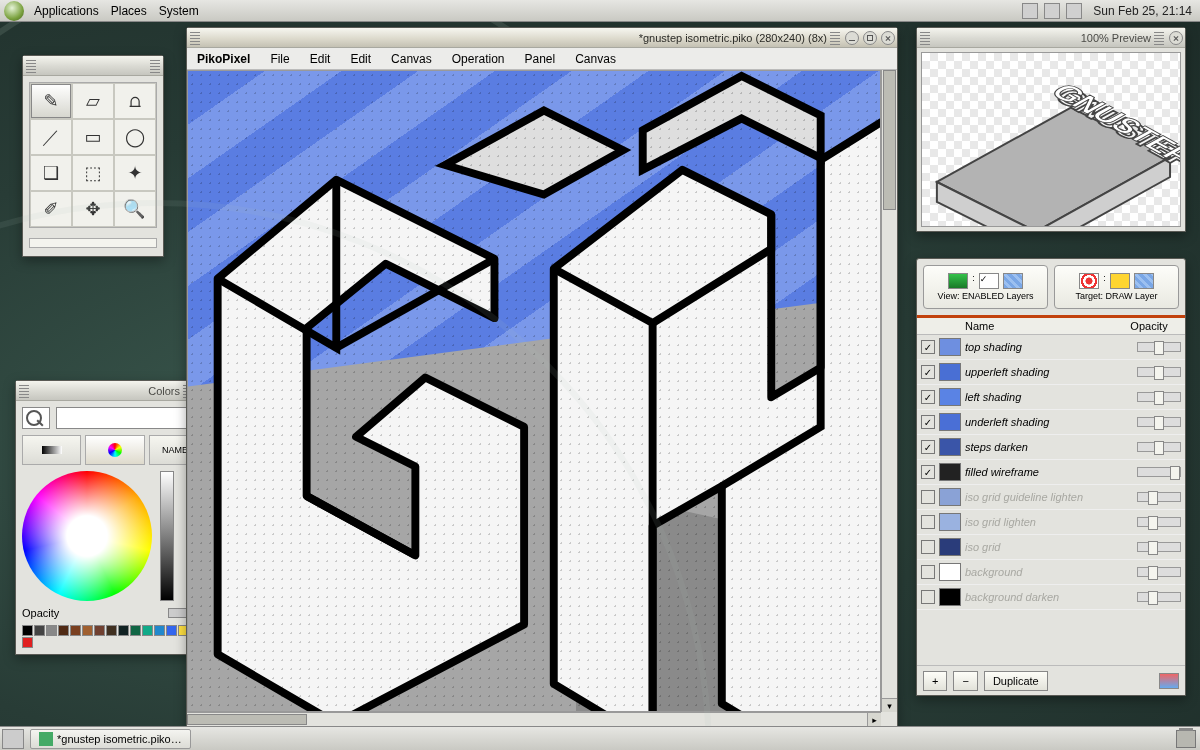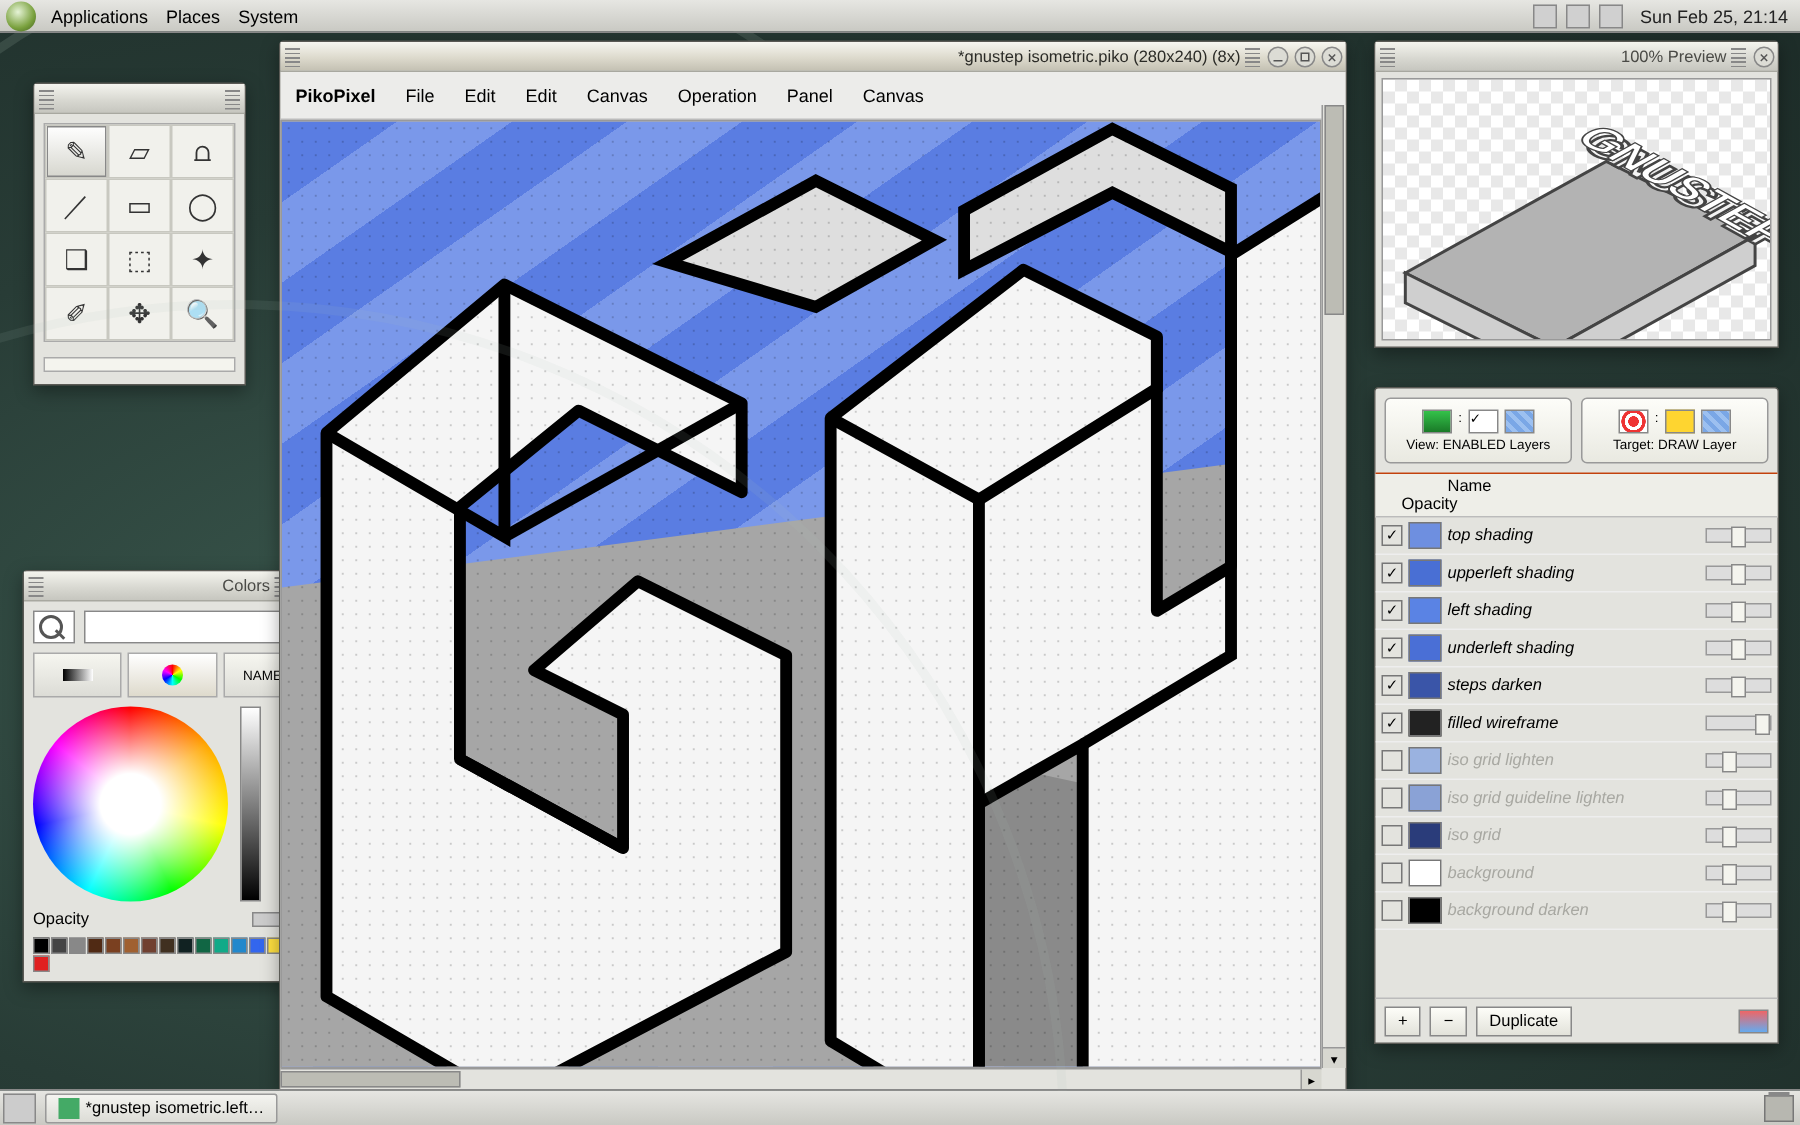--- a/index.html
+++ b/index.html
@@ -69,21 +69,21 @@
                   background:radial-gradient(circle at center,#fff 0 22%,transparent 70%);}
   #colors .val{ width:14px;height:130px;background:linear-gradient(#fff,#000);border:1px solid #888;}
   #colors .op-row{display:flex;align-items:center;gap:8px;margin-top:6px;font-size:11px;}
   #colors .slider{flex:0 0 auto;margin-left:auto;width:40px;height:10px;background:#ccc;border:1px solid #888;position:relative;}
   #colors .slider::after{content:"";position:absolute;right:2px;top:-2px;width:10px;height:14px;background:#eee;border:1px solid #888;}
   #colors .swatches{display:flex;flex-wrap:wrap;gap:1px;margin-top:6px;}
   #colors .sw{ width:11px;height:11px;border:1px solid #888;}
 
   
   #canvaswin{ top:27px; left:186px; width:712px; height:700px;}
-  #canvaswin .menubar{ height:32px; background:#ececea; border-bottom:1px solid #bbb; display:flex; align-items:center; font-size:12px; gap:0;}
+  #canvaswin .menubar{ height:22px; background:#ececea; border-bottom:1px solid #bbb; display:flex; align-items:center; font-size:12px; gap:0;}
   #canvaswin .menubar .appname{ font-weight:bold; padding:0 10px;}
   #canvaswin .menubar .mi{ padding:0 10px;}
   #canvaswin .canvas-area{ flex:1; position:relative; border:1px solid #999; margin:0 16px 14px 0; background:#bbb;
                            overflow:hidden;}
   #canvaswin .hscroll{ position:absolute; left:0; bottom:0; right:16px; height:14px; background:#e3e3de; border-top:1px solid #999;}
   #canvaswin .hscroll .thumb{position:absolute;left:0;top:1px;bottom:1px;width:120px;background:#bcbcb4;border:1px solid #888;}
   #canvaswin .hscroll .arrR{position:absolute;right:0;top:0;bottom:0;width:14px;background:#d7d7d0;border-left:1px solid #999;display:flex;align-items:center;justify-content:center;font-size:9px;}
   #canvaswin .vscroll{ position:absolute; top:42px; right:0; bottom:14px; width:16px; background:#e3e3de; border-left:1px solid #999;}
   #canvaswin .vscroll .thumb{position:absolute;top:0;left:1px;right:1px;height:140px;background:#bcbcb4;border:1px solid #888;}
   #canvaswin .vscroll .arrD{position:absolute;bottom:0;left:0;right:0;height:14px;background:#d7d7d0;border-top:1px solid #999;display:flex;align-items:center;justify-content:center;font-size:9px;}
@@ -119,21 +119,21 @@
   #layers .toprow{display:flex;gap:6px;padding:6px;}
   #layers .pill{flex:1;border:1px solid #999;border-radius:4px;background:linear-gradient(#fdfdf9,#e9e9e1);
                display:flex;flex-direction:column;align-items:center;justify-content:center;height:44px;font-size:9px;}
   #layers .pill .icons{display:flex;gap:4px;margin-bottom:2px;}
   #layers .ic{width:20px;height:16px;border:1px solid #888;}
   #layers .ic.eye{background:linear-gradient(#34c24a,#1a7a28);}
   #layers .ic.chk{background:#fff;}
   #layers .ic.ptn{background:repeating-linear-gradient(45deg,#7aa7e6 0 3px,#9cc0f0 3px 6px);}
   #layers .ic.tgt{background:radial-gradient(circle,#e33 0 30%,#fff 32% 50%,#e33 52% 70%,#fff 72%);}
   #layers .ic.pen{background:#fed530;}
-  #layers .hdr{display:flex;font-size:11px;padding:2px 6px;border-top:1px solid #c2410c;border-bottom:1px solid #bbb;background:#eeeee8;flex-direction:column;}
+  #layers .hdr{display:flex;font-size:11px;padding:2px 6px;border-top:3px solid #c2410c;border-bottom:1px solid #bbb;background:#eeeee8;}
   #layers .hdr .c1{flex:1;padding-left:42px;} #layers .hdr .c2{width:60px;text-align:center;}
   #layers .list{flex:1;overflow:auto;}
   #layers .lrow{display:flex;align-items:center;height:25px;font-size:11px;border-bottom:1px solid #eee;padding:0 4px;gap:4px;}
   #layers .lrow.dis{color:#a8a8a2;}
   #layers .vis{width:14px;height:14px;border:1px solid #777;display:flex;align-items:center;justify-content:center;font-size:10px;}
   #layers .thumb{width:22px;height:18px;border:1px solid #777;}
   #layers .lname{flex:1;white-space:nowrap;overflow:hidden;text-overflow:ellipsis;font-style:italic;}
   #layers .opslider{width:44px;height:10px;background:#ddd;border:1px solid #999;position:relative;}
   #layers .opslider .knob{position:absolute;top:-2px;width:10px;height:14px;background:#f4f4ee;border:1px solid #888;}
   #layers .foot{height:30px;display:flex;align-items:center;gap:6px;padding:0 6px;border-top:1px solid #bbb;}
@@ -374,30 +374,30 @@
         <div class="lrow">
           <div class="vis">✓</div>
           <div class="thumb" style="background:#222222"></div>
           <div class="lname">filled wireframe</div>
           <div class="opslider">
             <div class="knob" style="left:32px"></div>
           </div>
         </div>
         <div class="lrow dis">
           <div class="vis"></div>
+          <div class="thumb" style="background:#8aa2d6"></div>
+          <div class="lname">iso grid guideline lighten</div>
+          <div class="opslider">
+            <div class="knob" style="left:9.6px"></div>
+          </div>
+        </div>
+        <div class="lrow dis">
+          <div class="vis"></div>
           <div class="thumb" style="background:#9ab2e0"></div>
           <div class="lname">iso grid lighten</div>
-          <div class="opslider">
-            <div class="knob" style="left:9.6px"></div>
-          </div>
-        </div>
-        <div class="lrow dis">
-          <div class="vis"></div>
-          <div class="thumb" style="background:#8aa2d6"></div>
-          <div class="lname">iso grid guideline lighten</div>
           <div class="opslider">
             <div class="knob" style="left:9.6px"></div>
           </div>
         </div>
         <div class="lrow dis">
           <div class="vis"></div>
           <div class="thumb" style="background:#2a3c7a"></div>
           <div class="lname">iso grid</div>
           <div class="opslider">
             <div class="knob" style="left:9.6px"></div>
@@ -427,17 +427,17 @@
       <div class="spacer"></div>
       <div class="stack"></div>
     </div>
   </div>
 </div>
 
 <div class="taskbar">
   <div class="show-desktop"></div>
   <div class="task">
     <div class="tico"></div>
-    <span>*gnustep isometric.left…</span>
+    <span>*gnustep isometric.piko…</span>
   </div>
   <div class="spacer"></div>
   <div class="trash"></div>
 </div>
 
 </body></html>

